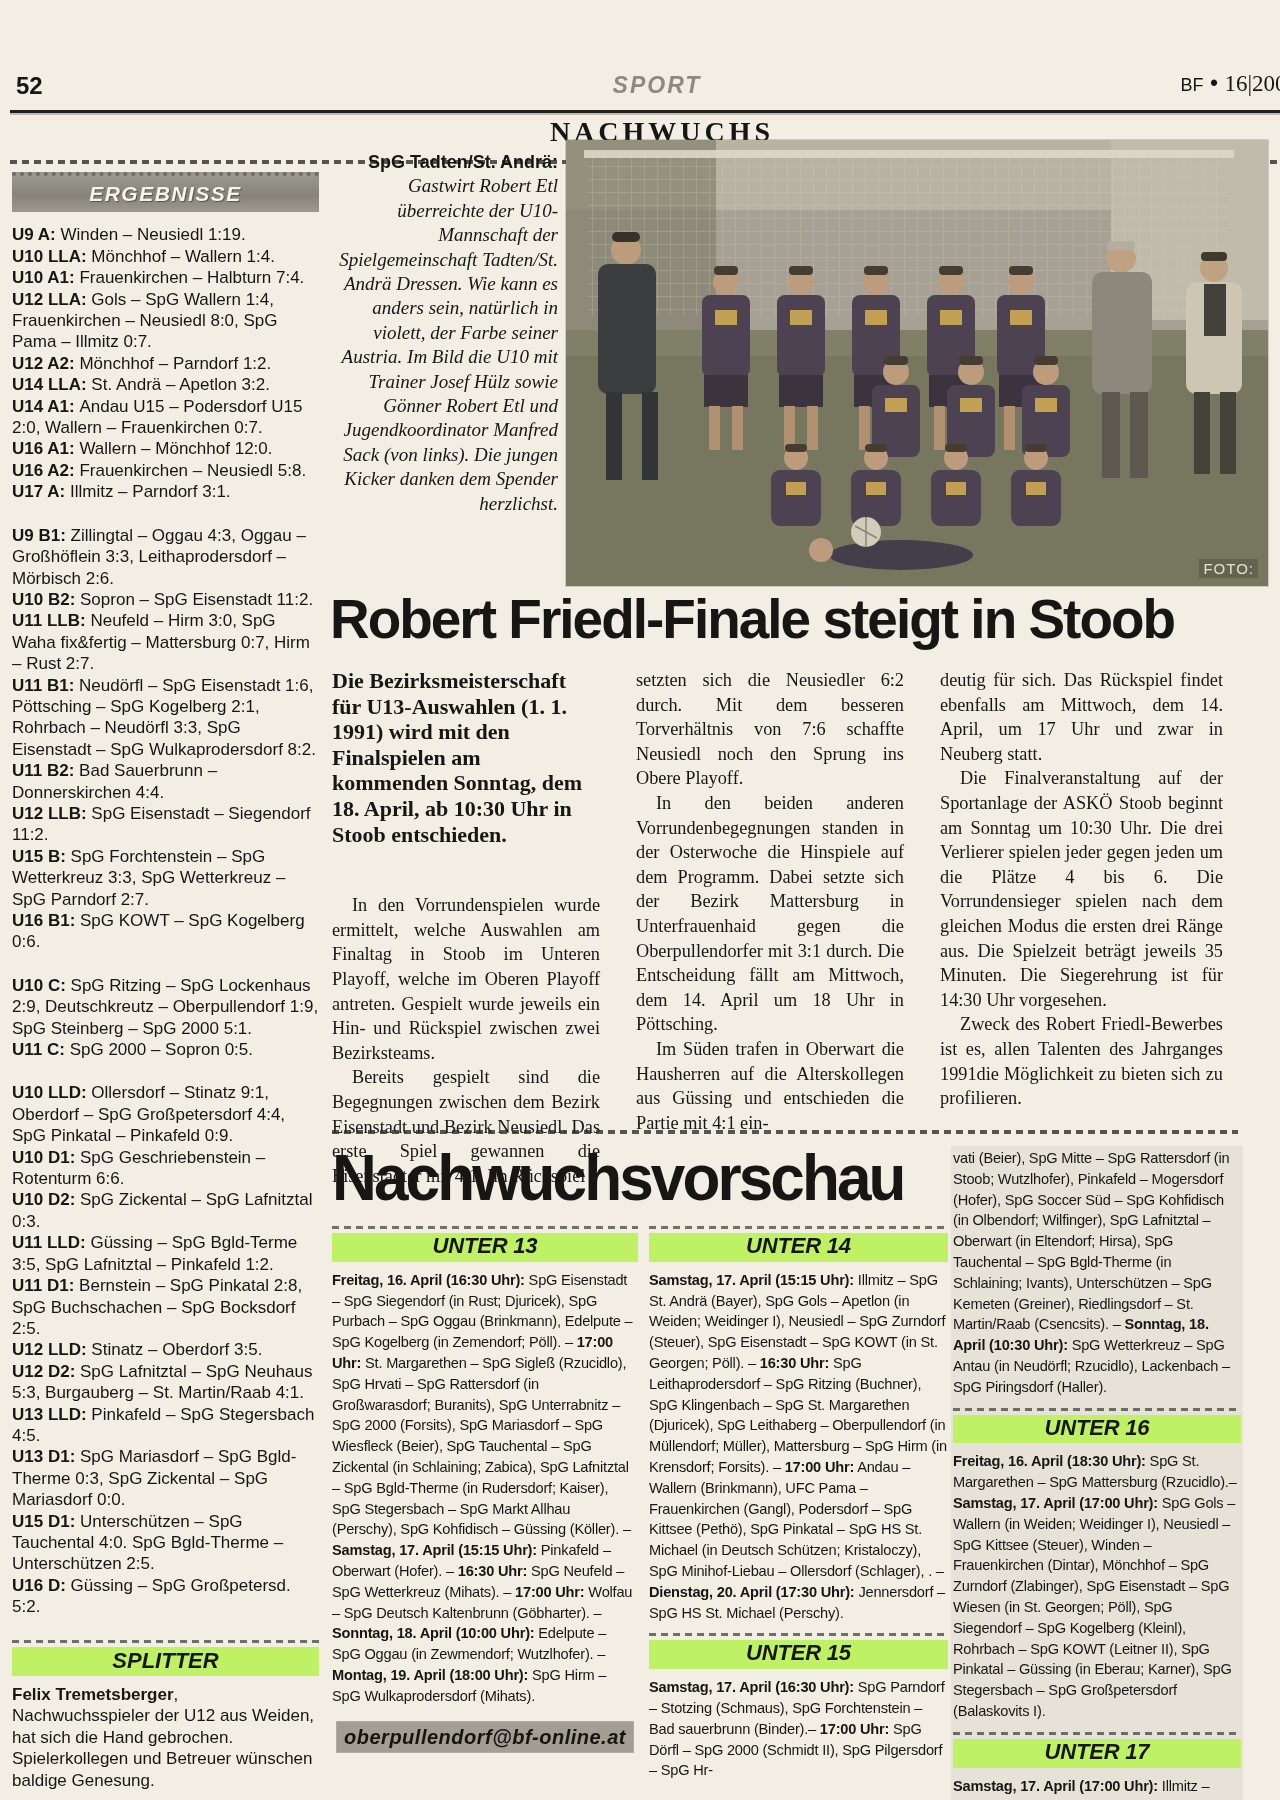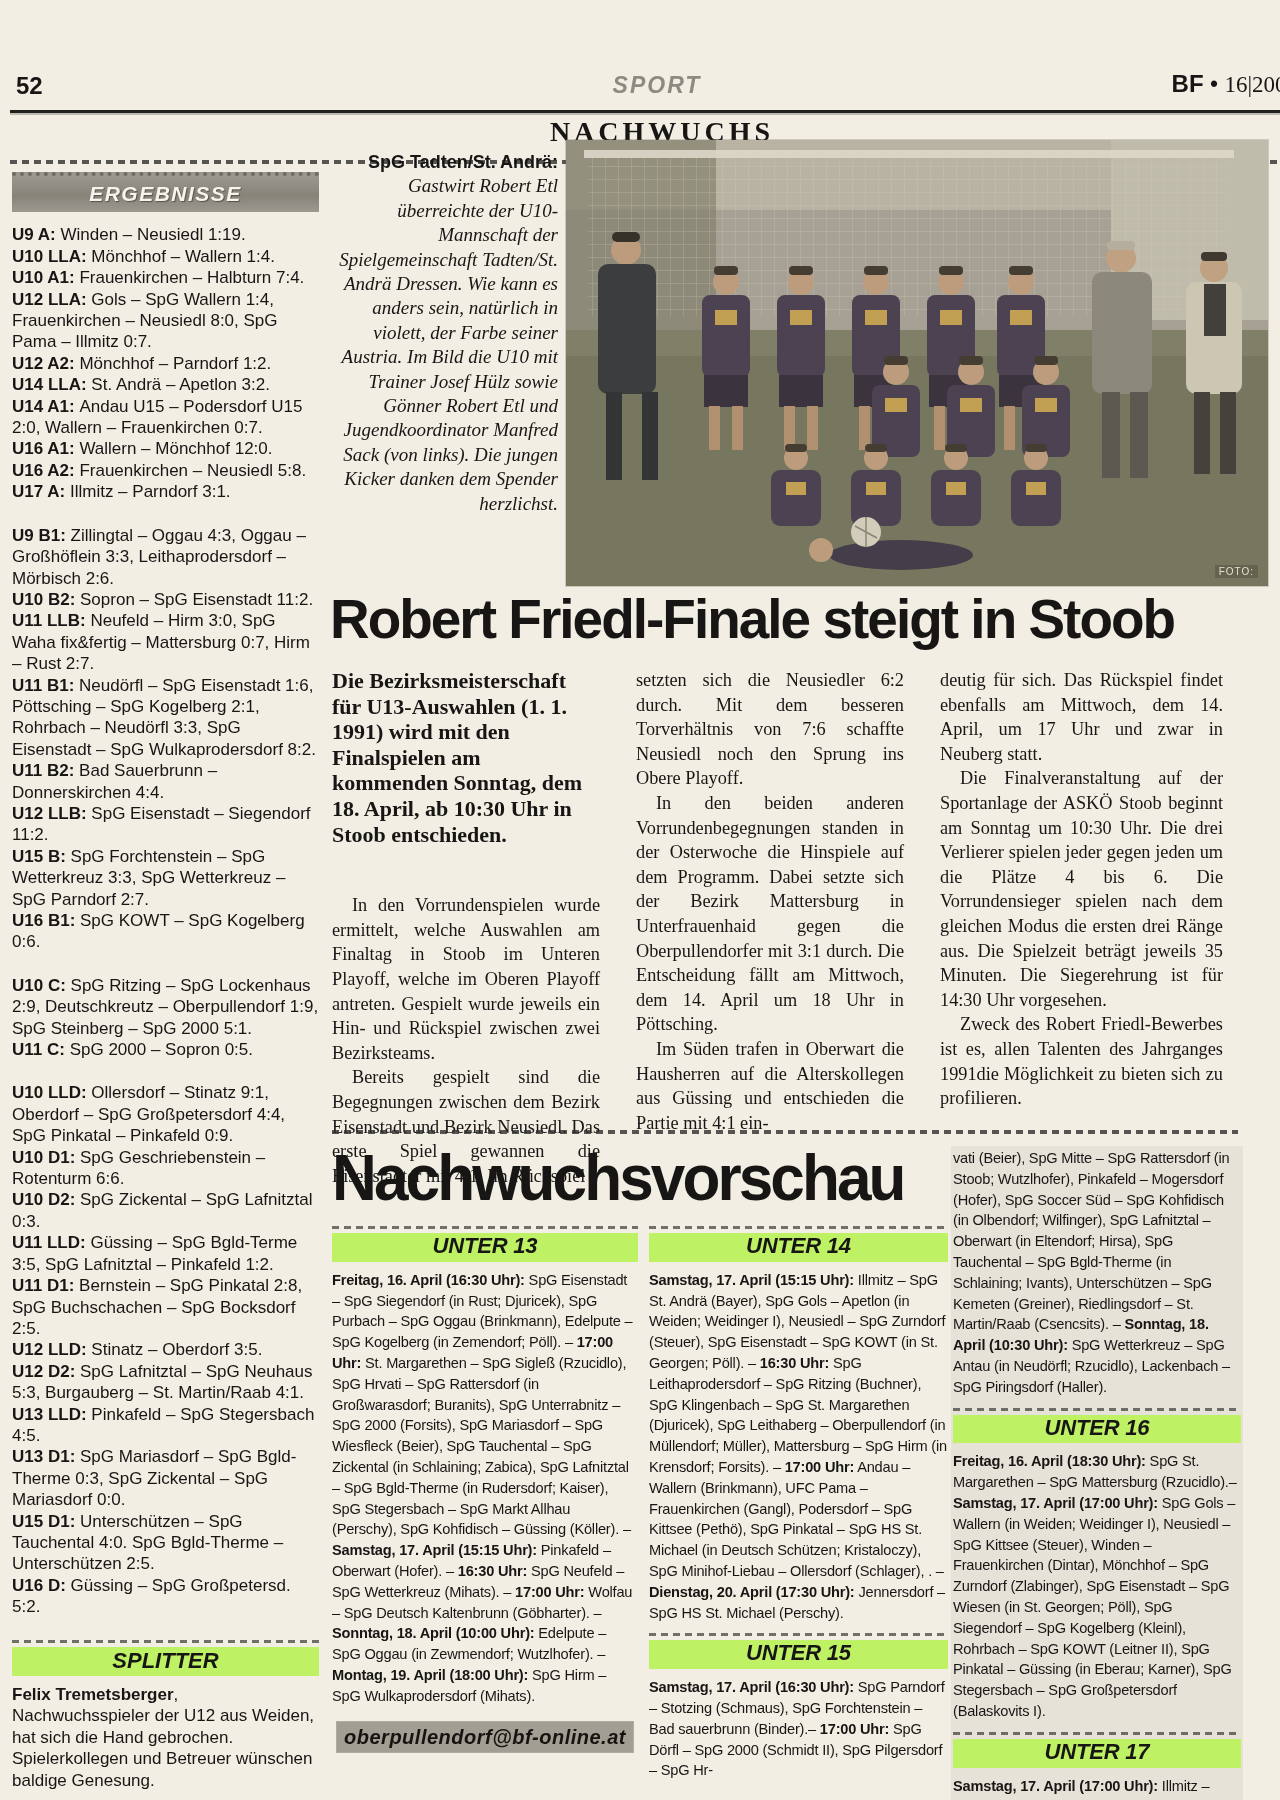--- a/index.html
+++ b/index.html
@@ -8,21 +8,21 @@
   .scan-edge{position:absolute;right:0;top:0;width:18px;height:100%;
          background:linear-gradient(90deg,rgba(170,145,100,0) 0%,rgba(170,148,105,.35) 55%,#b79d72 100%);}
   .b{font-weight:700;}
 
   
   #masthead{position:absolute;left:16px;right:26px;top:70px;height:36px;}
   .pageno{position:absolute;left:0;top:2px;font-size:24px;font-weight:700;}
   .sport{position:absolute;left:0;right:0;top:2px;text-align:center;font-size:23px;font-weight:700;
          font-style:italic;color:#8d8a82;letter-spacing:2px;}
   .issue{position:absolute;right:0;top:0;font-size:23px;}
-  .issue .brand{font-weight:700;font-size:24px;}
+  .issue .brand{font-weight:400;font-size:18px;}
   .issue .inum{font-family:"Liberation Serif",serif;}
   #rule1{position:absolute;left:10px;right:20px;top:110px;border-top:3px solid #20201e;
          box-shadow:0 2px 0 rgba(32,32,30,.25);}
   #nach{position:absolute;left:0;right:0;top:116px;text-align:center;
         font-family:"Liberation Serif",serif;font-weight:700;font-size:28px;letter-spacing:4px;}
   .drule{height:4px;background:repeating-linear-gradient(90deg,#2e2e2c 0 7px,transparent 7px 12px);opacity:.8;}
   #rule2{position:absolute;left:10px;right:22px;top:160px;}
 
   
   #results{position:absolute;left:12px;top:172px;width:307px;font-size:17px;line-height:21.4px;}
@@ -39,21 +39,21 @@
 
   
   #caption{position:absolute;left:332px;top:150px;width:226px;text-align:right;
            font-family:"Liberation Serif",serif;font-style:italic;font-size:19px;line-height:24.4px;}
   .cap-title{font-style:normal;font-family:"Liberation Sans",sans-serif;font-weight:700;font-size:18px;}
 
   
   #photo{position:absolute;left:566px;top:140px;width:702px;height:446px;margin:0;
          filter:contrast(.95) sepia(.06);box-shadow:0 0 0 1px rgba(90,85,70,.25);}
   #photo svg{display:block;}
-  .credit{position:absolute;right:10px;bottom:8px;font-size:10px;letter-spacing:1px;
+  .credit{position:absolute;right:10px;bottom:8px;font-size:15px;letter-spacing:1px;
           color:#e6e2d6;background:rgba(60,58,50,.35);padding:1px 4px;text-align:center;}
 
   
   #headline{position:absolute;left:330px;top:590px;width:945px;margin:0;
             font-size:56px;font-weight:700;letter-spacing:-2px;line-height:1.05;
             transform:scaleX(.98);transform-origin:left;white-space:nowrap;}
   #article{position:absolute;left:332px;top:668px;width:906px;display:flex;gap:36px;
            font-family:"Liberation Serif",serif;font-size:18.3px;line-height:24.6px;}
   .acol{width:268px;flex:0 0 auto;text-align:justify;}
   .acol.wide{width:283px;}

